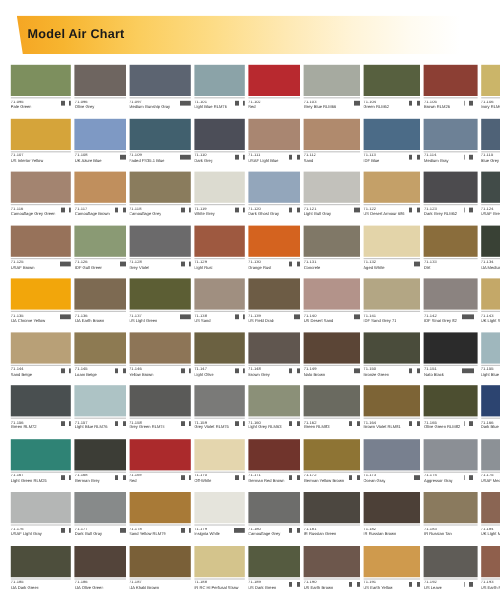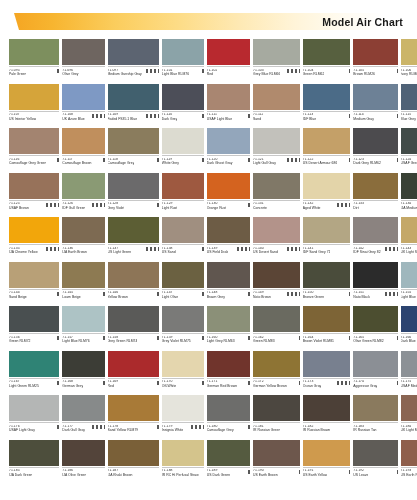--- a/index.html
+++ b/index.html
@@ -22,34 +22,33 @@
     height: 500px;
     background: #ffffff;
     box-sizing: border-box;
   }
 
   
   .banner {
     position: relative;
     margin: 13px 0 0 14px;
     width: 389px;
-    height: 17px;
+    height: 32px;
     background: linear-gradient(to right,
                 #f5a623 0%,
                 #f7b530 10%,
                 #fbcd5d 26%,
                 #fddc86 42%,
                 #fee9b4 58%,
                 #fff4d8 72%,
                 #fffbf0 84%,
                 #ffffff 95%);
     display: flex;
     align-items: center;
     clip-path: polygon(0 0, 100% 0, 100% 100%, 5px 100%);
-    justify-content: flex-end;
   }
   .banner-title {
     font-size: 10.5px;
     font-weight: bold;
     color: #1a1a1a;
     letter-spacing: 0.2px;
     margin-left: 9px;
     white-space: nowrap;
   }
 

